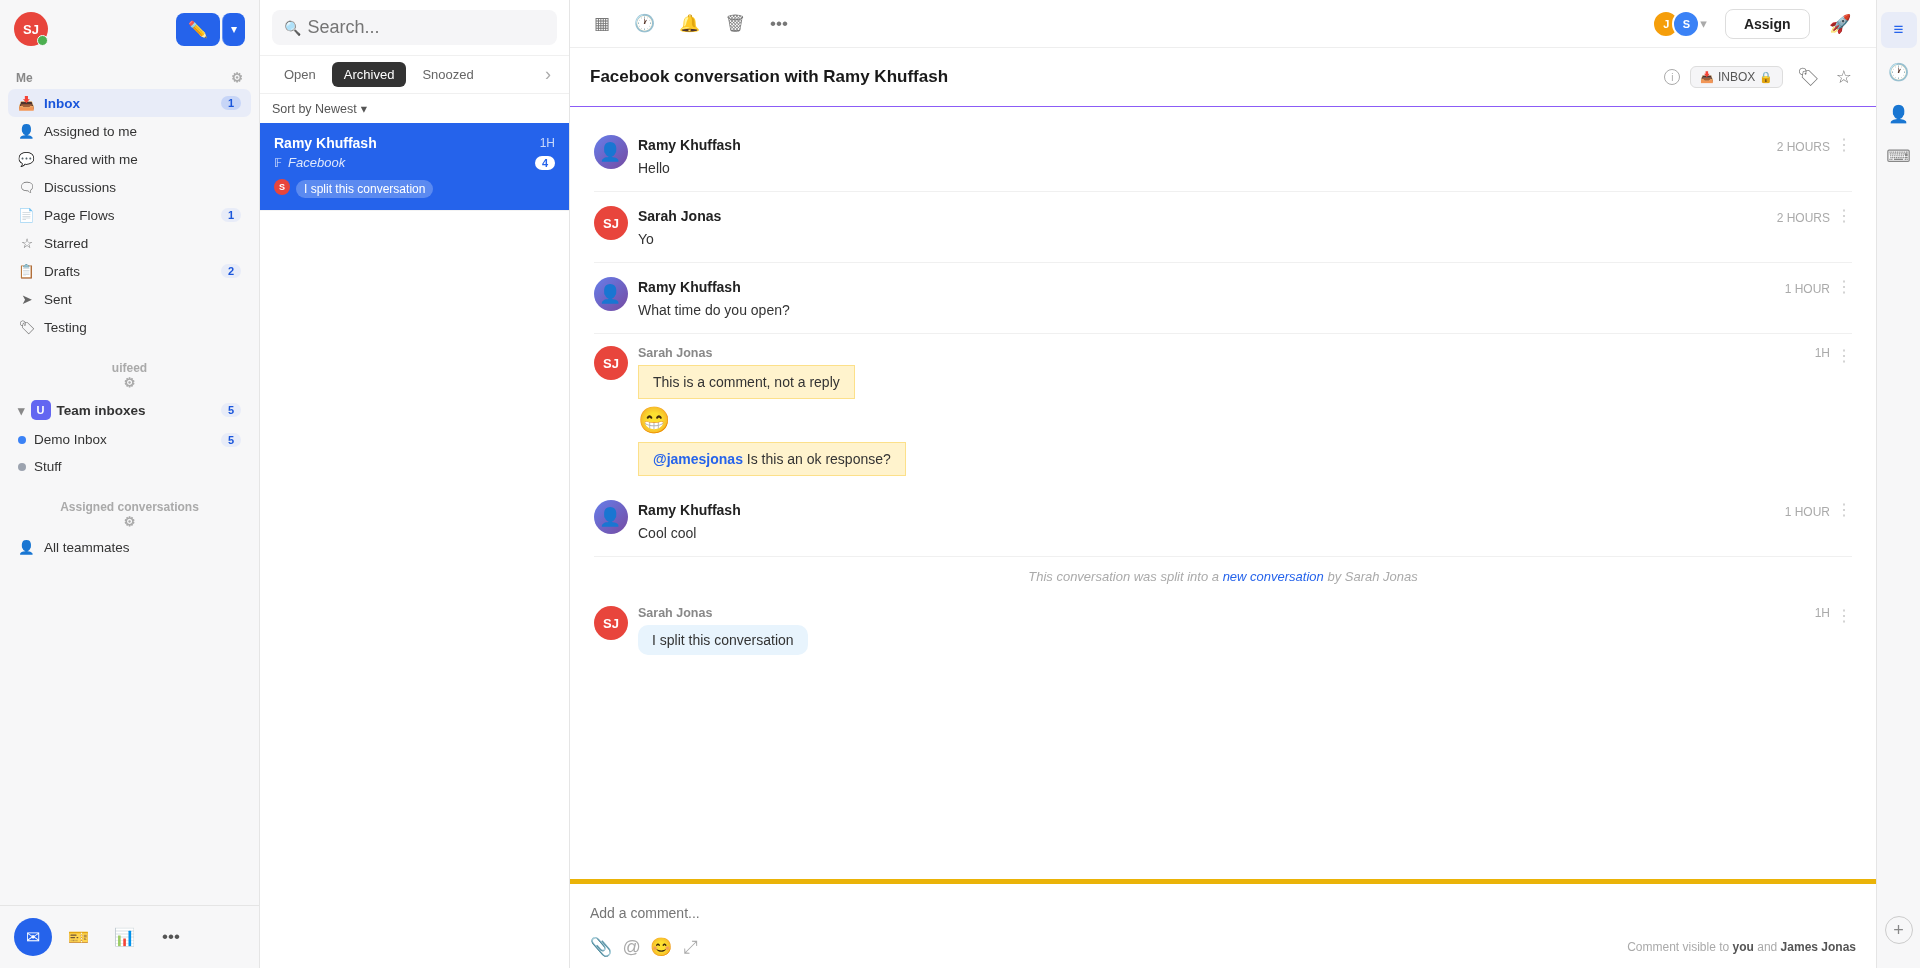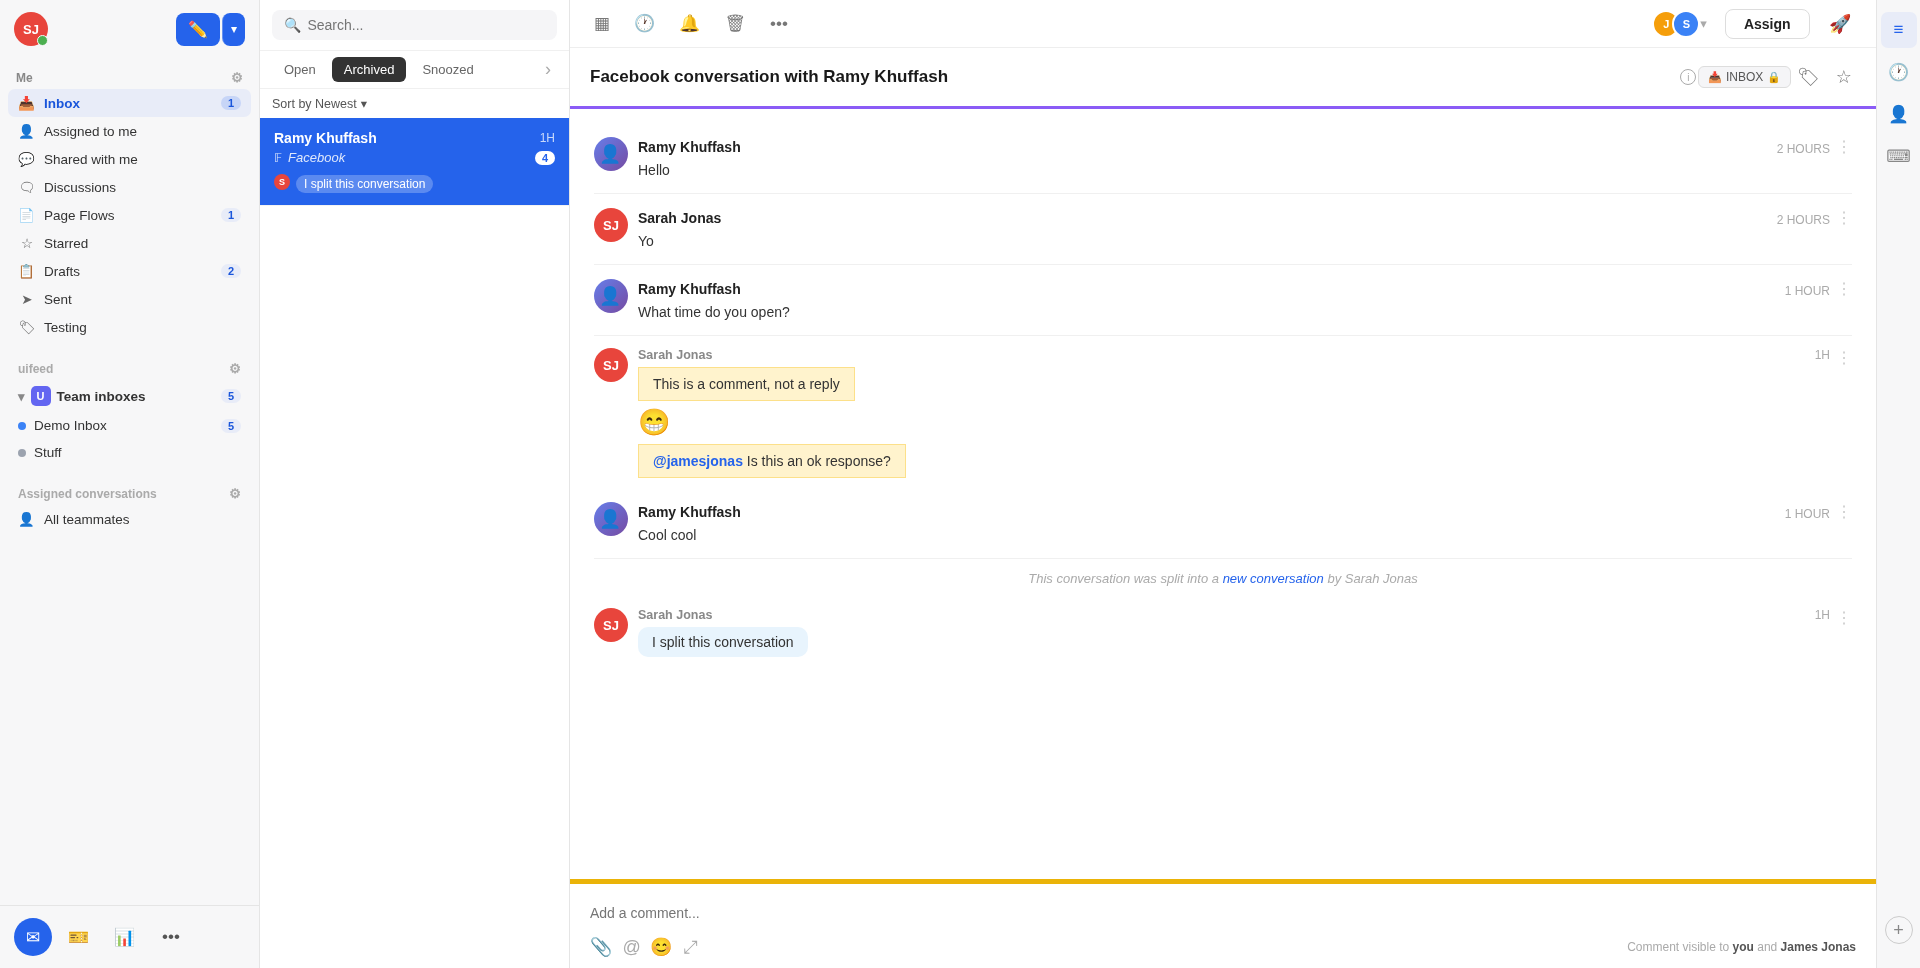--- a/index.html
+++ b/index.html
@@ -84,21 +84,21 @@
       font-size: 11px;
       font-weight: 700;
       padding: 1px 7px;
       border-radius: 10px;
     }
     .sidebar-item.active .badge { background: #c7d5f7; }
 
     .sidebar-section-title {
       font-size: 12px; color: #aaa; font-weight: 600;
       padding: 12px 10px 4px;
-      display: flex; align-items: center; justify-content: space-between;
+      display: flex; align-items: center; justify-content: space-between; flex-direction: column;
     }
     .gear-icon { color: #aaa; font-size: 13px; cursor: pointer; }
 
     .team-inbox-header {
       display: flex; align-items: center; gap: 6px;
       padding: 6px 10px;
       font-size: 13.5px;
       font-weight: 600;
       color: #333;
       cursor: pointer;
@@ -150,21 +150,21 @@
       border-bottom: 1px solid #f0f0f0;
     }
     .search-wrap {
       display: flex; align-items: center; gap: 6px;
       background: #f5f5f7;
       border-radius: 8px;
       padding: 7px 12px;
     }
     .search-wrap input {
       border: none; background: transparent; outline: none;
-      font-size: 14px; color: #a21caf; width: 100%;
+      font-size: 18px; color: #a21caf; width: 100%;
     }
     .search-icon { color: #aaa; font-size: 14px; }
 
     .conv-tabs {
       display: flex; align-items: center;
       padding: 6px 12px;
       gap: 4px;
       border-bottom: 1px solid #f0f0f0;
     }
     .conv-tab {
@@ -249,23 +249,23 @@
     
     #main {
       flex: 1;
       display: flex;
       flex-direction: column;
       background: #fff;
       height: 100%;
       overflow: hidden;
     }
     .main-header {
-      display: flex; align-items: center; gap: 2px;
+      display: flex; align-items: center; gap: 10px;
       padding: 14px 20px;
-      border-bottom: 3px solid #8b5cf6;
+      border-bottom: 1px solid #8b5cf6;
       background: white;
     }
     .main-title {
       font-size: 17px; font-weight: 700; color: #1a1a1a;
       flex: 1;
     }
     .inbox-badge {
       display: flex; align-items: center; gap: 4px;
       background: #f5f5f7;
       border: 1px solid #ddd;

